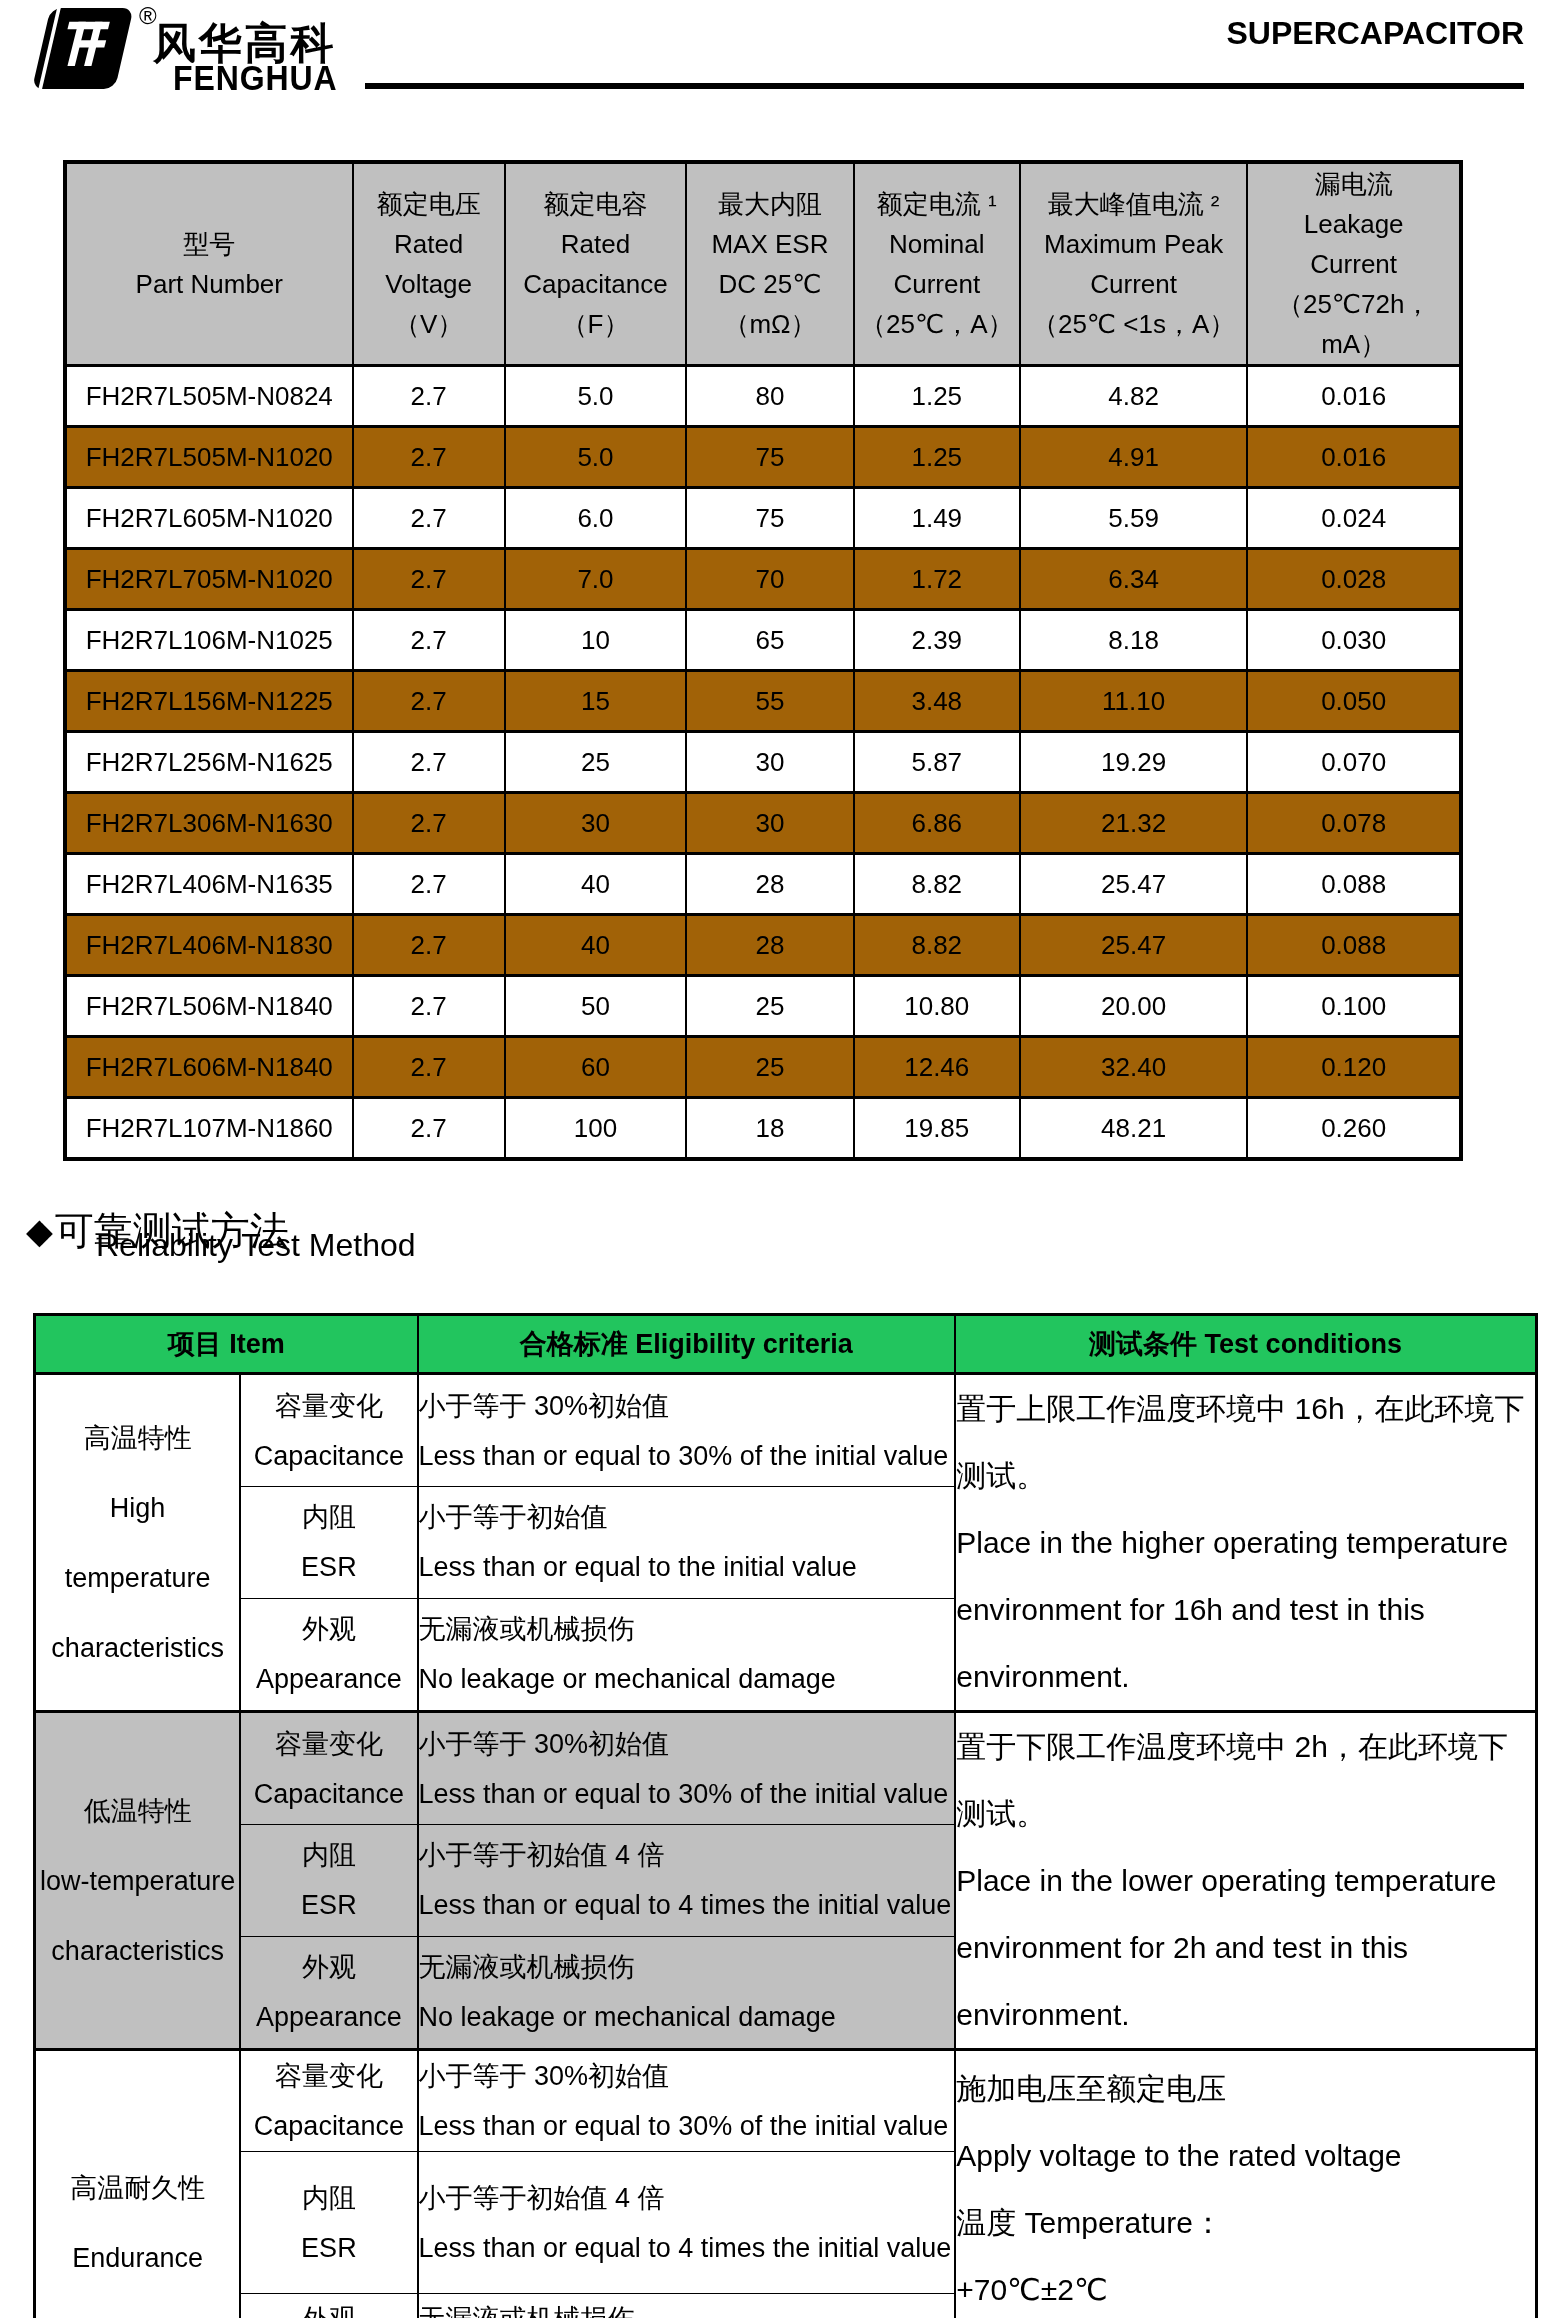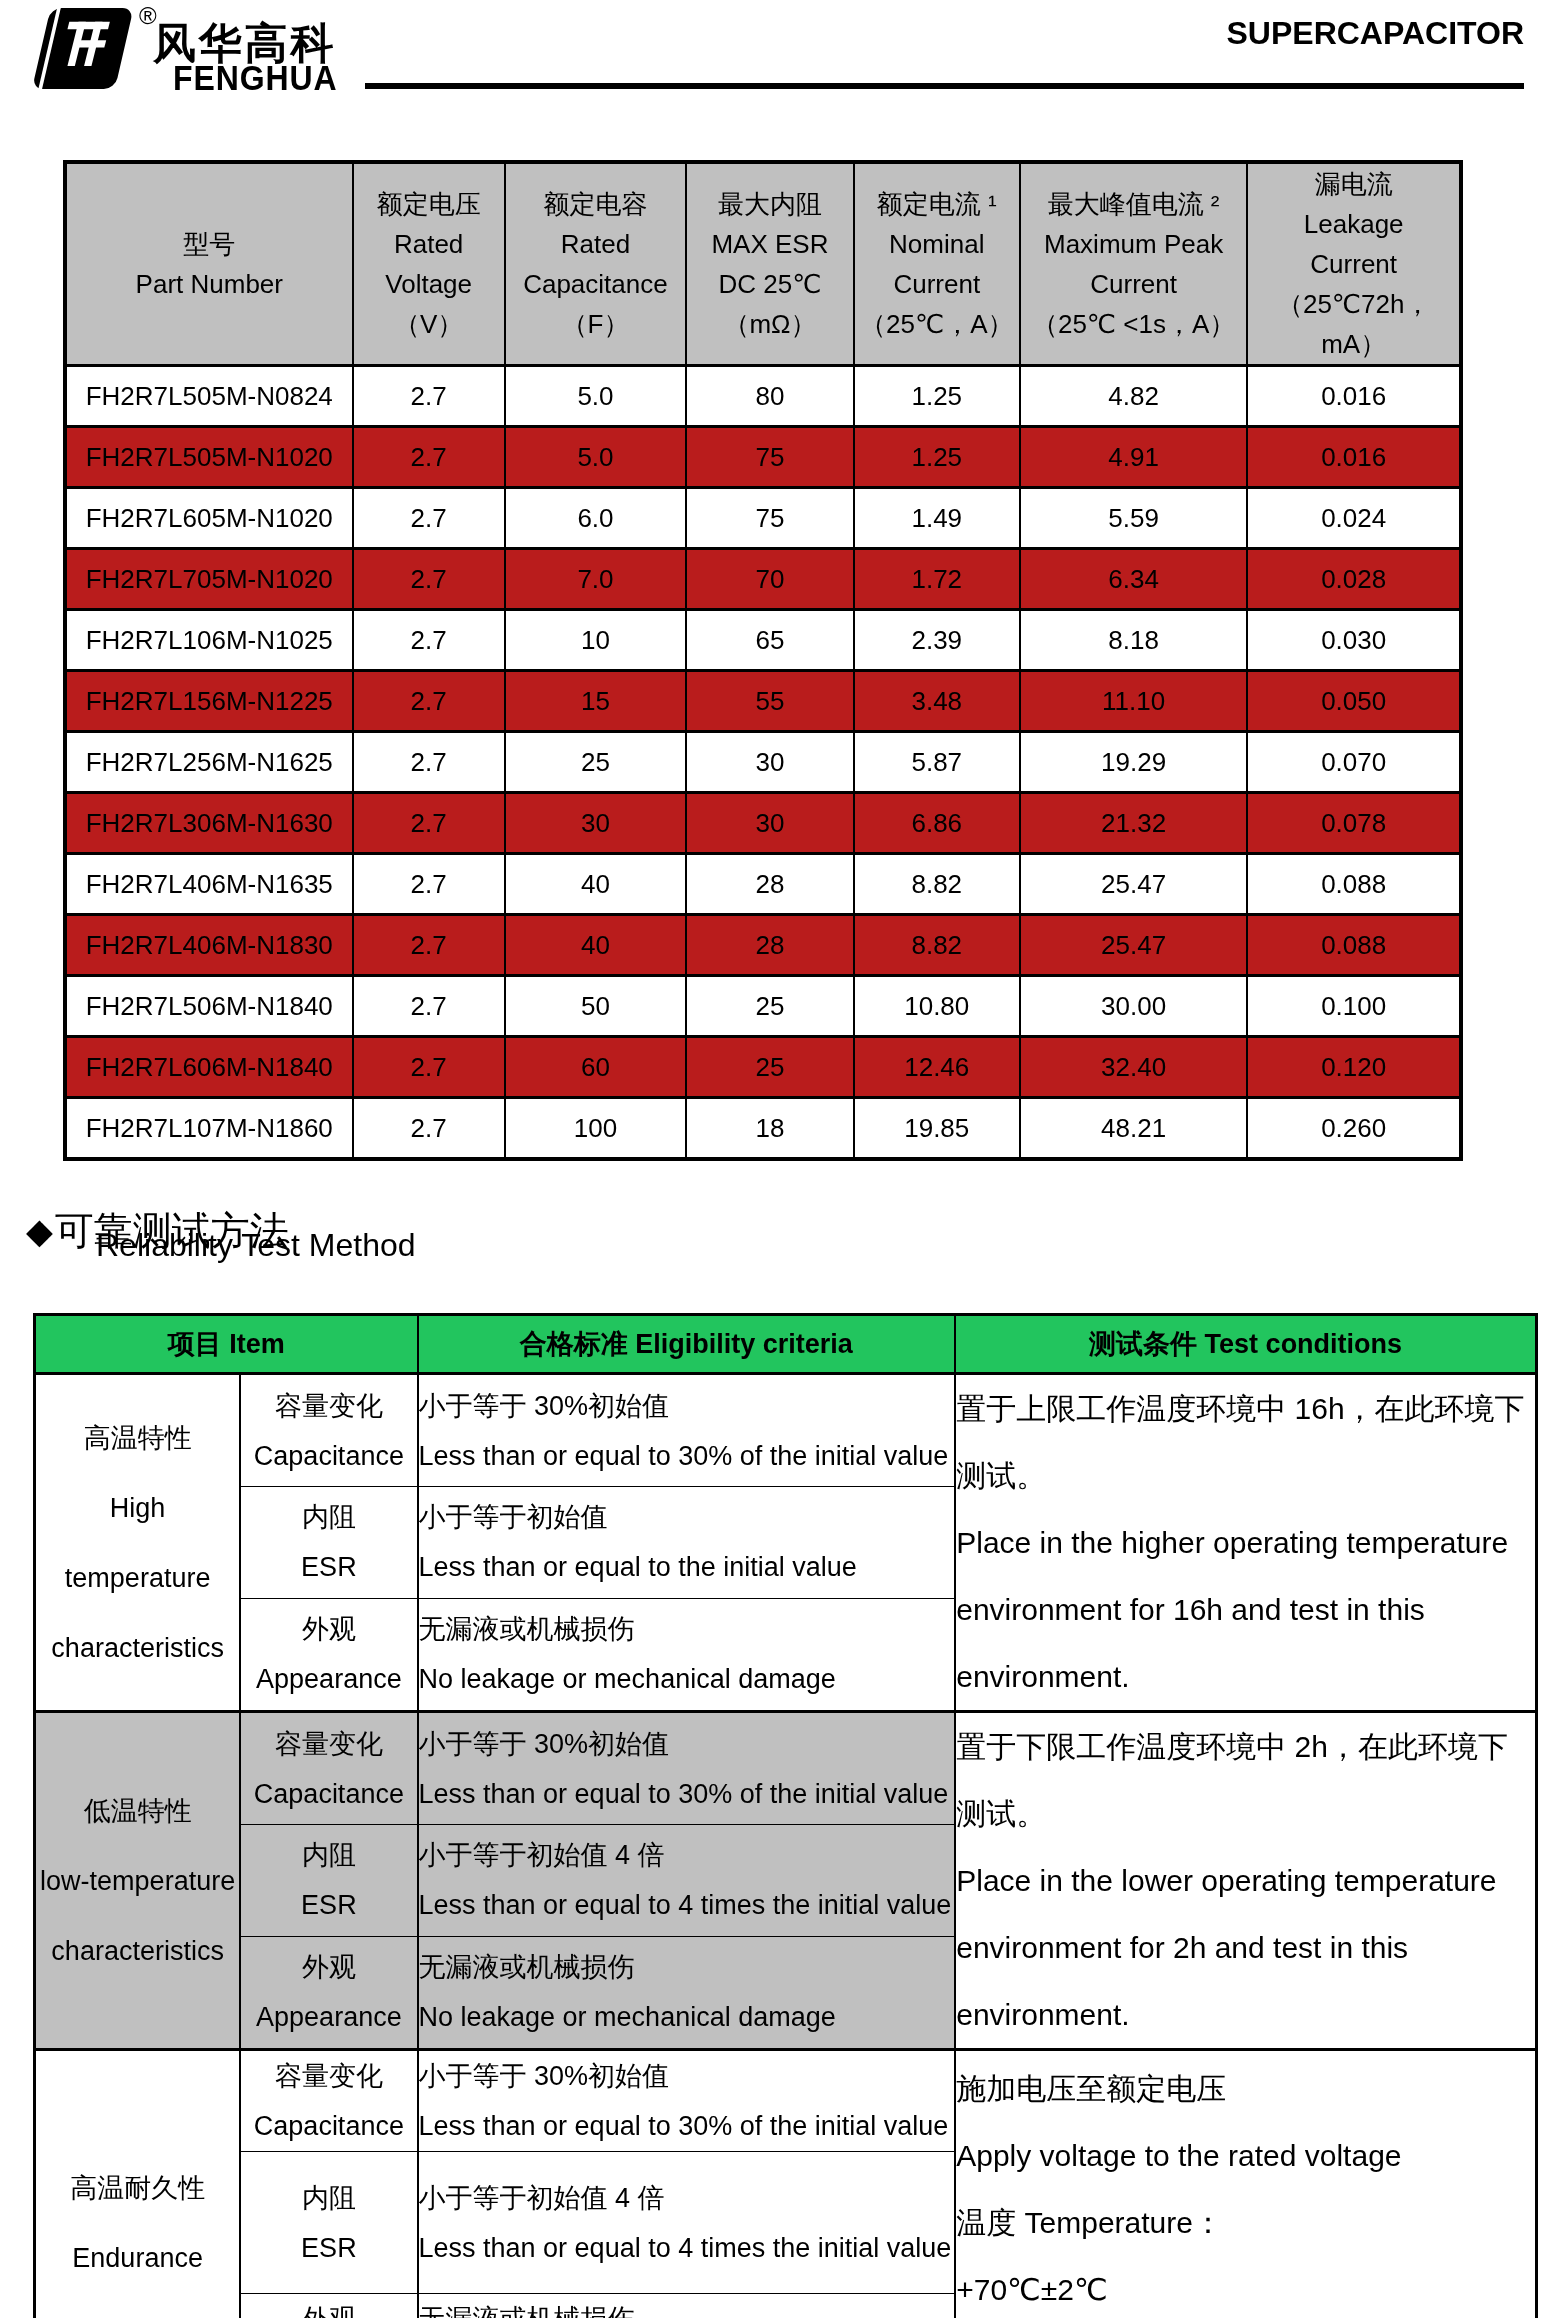--- a/index.html
+++ b/index.html
@@ -19,21 +19,21 @@
 
   
   .spec-table{
     position:absolute;top:160px;left:63px;width:1400px;
     border-collapse:collapse;table-layout:fixed;border:4.6px solid #000;
   }
   .spec-table th,.spec-table td{border:2.8px solid #000;padding:0;}
   .spec-table thead th{background:#c0c0c0;height:155px;font-weight:400;vertical-align:middle;border-bottom:3.7px solid #000;}
   .spec-table .hline{line-height:40px;font-size:26px;text-align:center;}
   .spec-table tbody td{height:58px;font-size:26px;text-align:center;vertical-align:middle;border-top-width:3.7px;}
-  .spec-table tbody tr.shaded td{background:#b91c1c;}
+  .spec-table tbody tr.shaded td{background:#a16207;}
 
   
   .section-cn{position:absolute;top:1204px;left:26px;font-size:39px;display:flex;align-items:center;}
   .section-cn .bullet{font-size:35px;margin-right:1.9px;}
   .section-en{position:absolute;top:1227px;left:96px;font-size:32px;}
 
   
   .rel-table{
     position:absolute;top:1313px;left:33px;width:1505px;
     border-collapse:collapse;table-layout:fixed;border:3.7px solid #000;
@@ -221,21 +221,21 @@
         <td>8.82</td>
         <td>25.47</td>
         <td>0.088</td>
       </tr>
       <tr>
         <td>FH2R7L506M-N1840</td>
         <td>2.7</td>
         <td>50</td>
         <td>25</td>
         <td>10.80</td>
-        <td>30.00</td>
+        <td>20.00</td>
         <td>0.100</td>
       </tr>
       <tr class="shaded">
         <td>FH2R7L606M-N1840</td>
         <td>2.7</td>
         <td>60</td>
         <td>25</td>
         <td>12.46</td>
         <td>32.40</td>
         <td>0.120</td>

